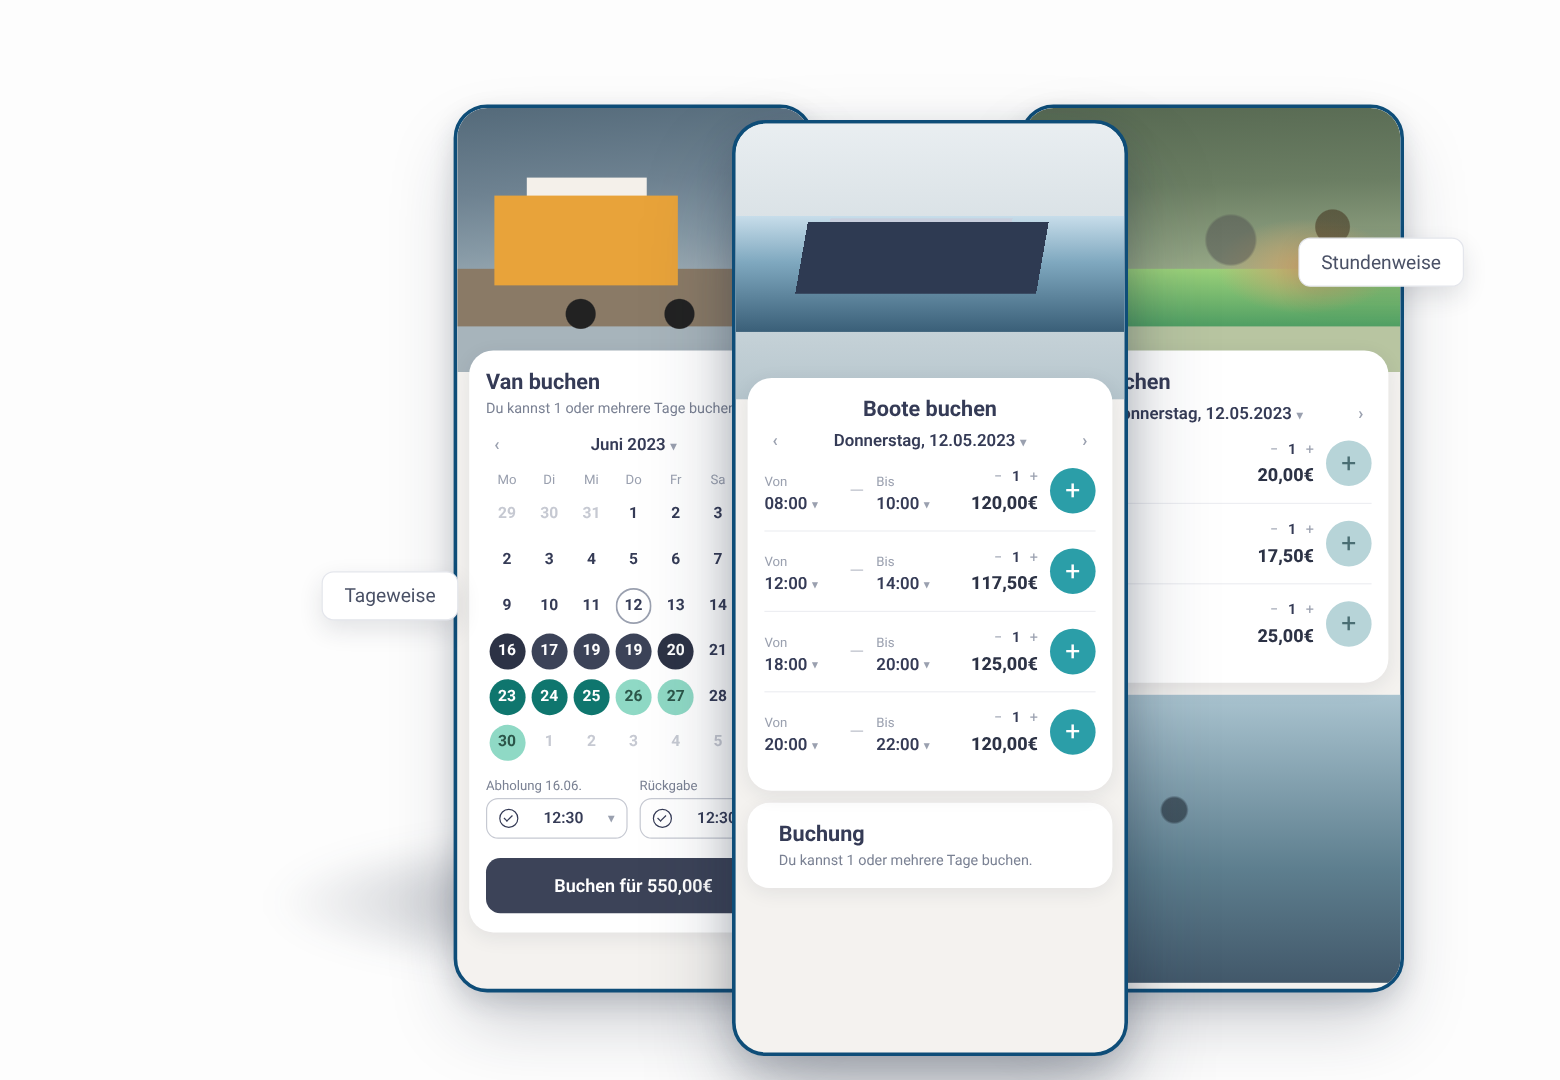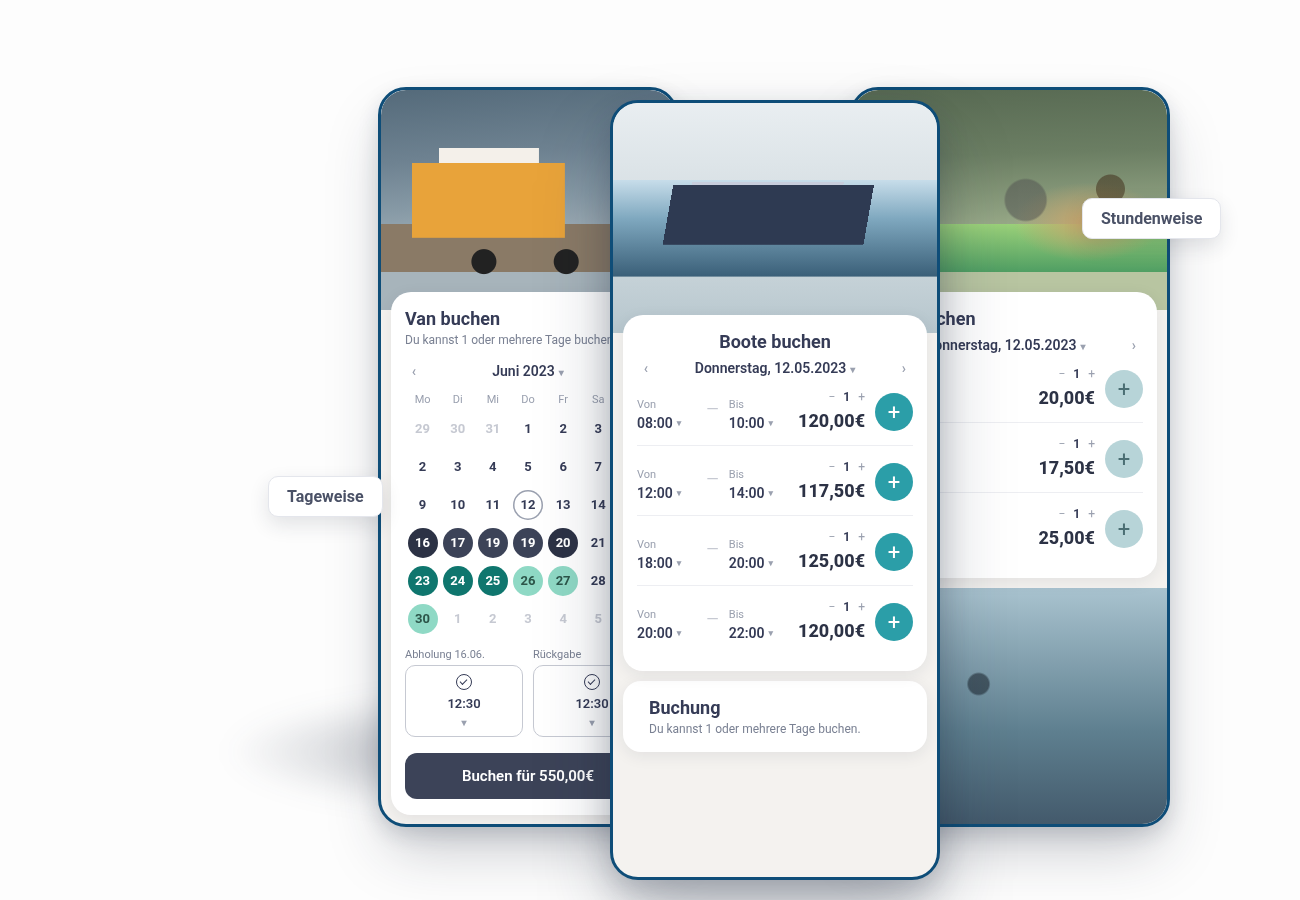--- a/index.html
+++ b/index.html
@@ -98,21 +98,20 @@
   .pickup {
     display:flex; gap:10px; margin-top:14px;
   }
   .pickup .col { flex:1; }
   .pickup .lbl { font-size:11px; color:#7a8193; margin-bottom:4px; }
   .timebox {
     display:flex; align-items:center; gap:6px;
     border:1.5px solid #c6c9d2; border-radius:10px;
     padding:8px 10px; font-size:13px; color:#353b56; font-weight:600;
     justify-content:space-between;
-    flex-direction:column;
   }
   .timebox .ok { width:16px;height:16px;border:1.5px solid #353b56;border-radius:50%;position:relative;flex:0 0 16px;}
   .timebox .ok::after{content:"";position:absolute;left:3px;top:4px;width:6px;height:3px;border-left:1.5px solid #353b56;border-bottom:1.5px solid #353b56;transform:rotate(-45deg);}
   .timebox .dd { font-size:10px;color:#9aa0af; }
   .cta {
     margin-top:16px; background:#3c4358; color:#fff;
     text-align:center; padding:14px; border-radius:12px; font-size:15px; font-weight:600;
     cursor:pointer;
   }
 
@@ -145,21 +144,21 @@
   .slot {
     display:flex; align-items:flex-end; gap:10px;
     border-bottom:1px solid #edeef2; padding:14px 0;
   }
   .slot:last-child{border-bottom:none;}
   .slot .cell { flex:1; }
   .slot .lbl { font-size:11px; color:#9aa0af; margin-bottom:4px; display:block;}
   .slot .val { font-size:14px; color:#353b56; font-weight:600; display:flex; align-items:center; gap:4px;}
   .slot .val .dd{font-size:9px;color:#9aa0af;}
   .slot .dash{color:#c6c9d2; align-self:center; padding-bottom:2px;}
-  .slot .price{font-size:18px;font-weight:800;color:#2c3245; align-self:flex-end; min-width:64px; text-align:right;}
+  .slot .price{font-size:15px;font-weight:800;color:#2c3245; align-self:flex-end; min-width:64px; text-align:right;}
   .slot .qty{display:flex;align-items:center;gap:8px;font-size:12px;color:#9aa0af; margin-bottom:4px; justify-content:flex-end;}
   .slot .qty .n{color:#353b56;font-weight:700;}
   .slot .add{
     width:38px;height:38px;border-radius:50%;
     display:flex;align-items:center;justify-content:center;
     color:#fff; font-size:22px; font-weight:400; cursor:pointer; flex:0 0 38px;
   }
   .add.teal{background:#2b9ea8;}
   .add.muted{background:#b7d4d8;color:#4a6e73;}
   .slot .right{display:flex;flex-direction:column;align-items:flex-end;gap:2px;flex:1;}
@@ -179,21 +178,21 @@
   }
   .phone-boat .booking-card{
     background:#fff; border-radius:18px; margin:0 10px 10px 10px; padding:16px 26px;
     box-shadow:0 4px 16px rgba(30,40,60,.08);
   }
 
   
   .tag {
     position:absolute; background:#fff; border:1px solid #e4e6ec;
     border-radius:10px; padding:10px 18px; font-size:16px; color:#4a5166;
-    font-weight:700; box-shadow:0 8px 20px rgba(30,40,60,.12);
+    font-weight:400; box-shadow:0 8px 20px rgba(30,40,60,.12);
     z-index:5;
   }
   .tag-left { left: 268px; top: 476px; }
   .tag-right{ left: 1082px; top: 198px; }
 
   
   .phone-sup .sheet { padding-left: 14px; }
 
 </style>
 </head>

